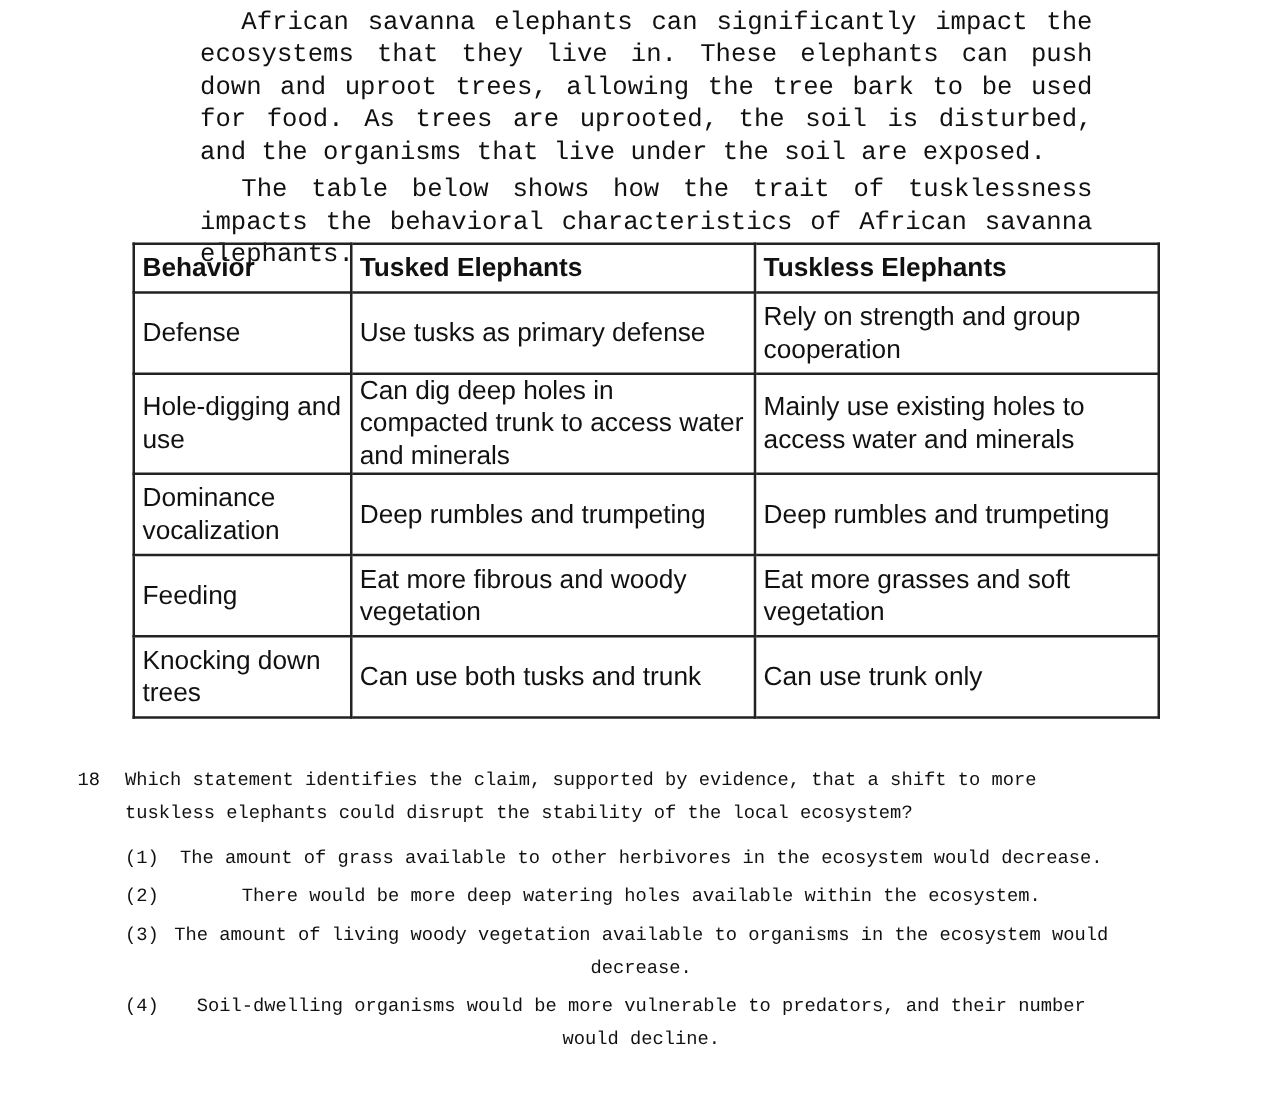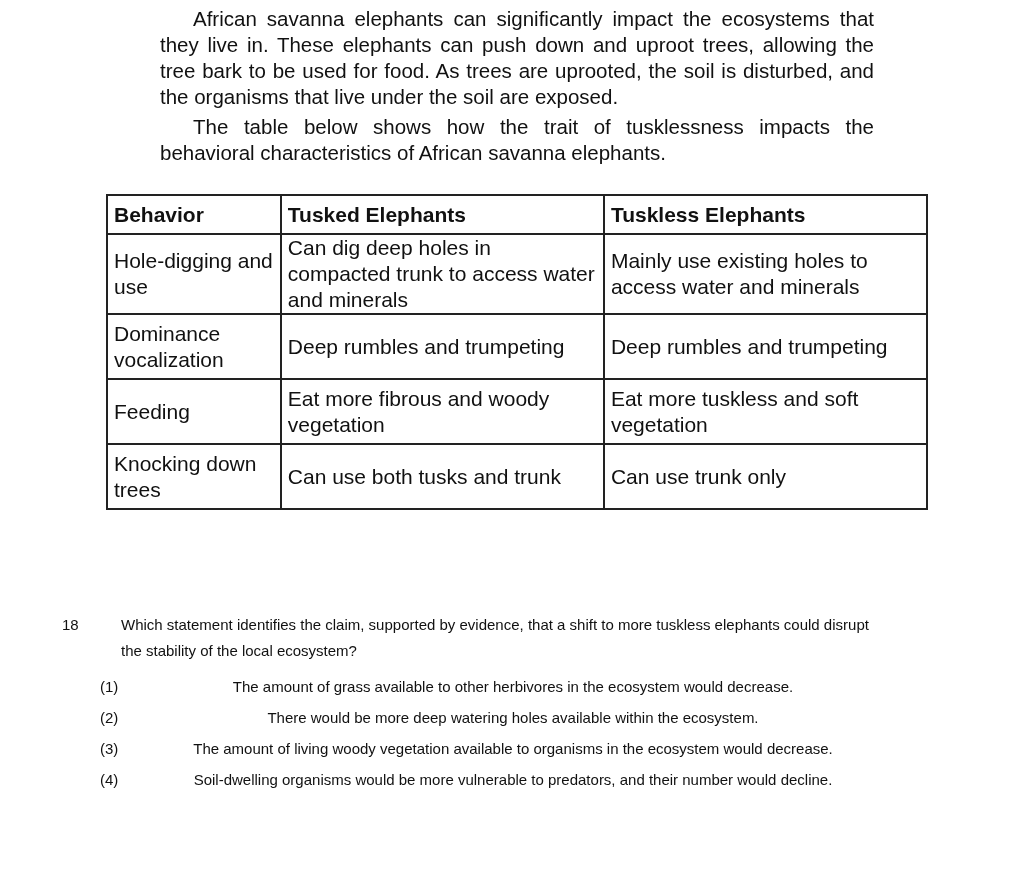--- a/index.html
+++ b/index.html
@@ -1,17 +1,17 @@
 <!DOCTYPE html>
 <html><head>
 <meta charset="utf-8">
 <style>
   html, body { margin: 0; padding: 0; background: #ffffff; }
   body { width: 1022px; height: 880px; position: relative; overflow: hidden; color: #111; }
-  .serif { font-family: Liberation Sans, sans-serif; }
+  .serif { font-family: Liberation Mono, monospace; }
   .sans { font-family: "Liberation Sans", "DejaVu Sans", sans-serif; }
 
   .intro {
     position: absolute; left: 160px; top: 6px; width: 714px;
     font-size: 20.5px; line-height: 26px; text-align: justify;
   }
   .intro p { margin: 0 0 4px 0; text-indent: 33px; }
 
   table.behav {
     position: absolute; left: 106px; top: 194px;
@@ -26,21 +26,21 @@
   col.c1 { width: 174px; }
   col.c2 { width: 324px; }
   col.c3 { width: 324px; }
 
   .question {
     position: absolute; left: 62px; top: 612px; width: 830px;
     font-size: 15px; line-height: 26px;
   }
   .q-stem { display: flex; }
   .q-num { width: 38px; flex: none; }
-  .q-text { flex: 1; width: 792px; margin-left: 21px; }
+  .q-text { flex: 1; width: 792px; }
   .options { margin: 10px 0 0 38px; padding: 0; list-style: none; }
   .options li { display: flex; margin: 0 0 5px 0; }
   .opt-num { width: 34px; flex: none; }
   .opt-text { flex: 1; text-align: center; }
 </style>
 </head>
 <body>
 
 <div class="intro serif">
   <p>African savanna elephants can significantly impact the ecosystems that they live in. These elephants can push down and uproot trees, allowing the tree bark to be used for food. As trees are uprooted, the soil is disturbed, and the organisms that live under the soil are exposed.</p>
@@ -55,33 +55,38 @@
     </colgroup>
   <thead>
     <tr>
       <th>Behavior</th>
       <th>Tusked Elephants</th>
       <th>Tuskless Elephants</th>
     </tr>
   </thead>
   <tbody>
     <tr>
+      <td>Defense</td>
+      <td>Use tusks as primary defense</td>
+      <td>Rely on strength and group cooperation</td>
+    </tr>
+    <tr>
       <td>Hole-digging and use</td>
       <td>Can dig deep holes in compacted trunk to access water and minerals</td>
       <td>Mainly use existing holes to access water and minerals</td>
     </tr>
     <tr>
       <td>Dominance vocalization</td>
       <td>Deep rumbles and trumpeting</td>
       <td>Deep rumbles and trumpeting</td>
     </tr>
     <tr>
       <td>Feeding</td>
       <td>Eat more fibrous and woody vegetation</td>
-      <td>Eat more tuskless and soft vegetation</td>
+      <td>Eat more grasses and soft vegetation</td>
     </tr>
     <tr>
       <td>Knocking down trees</td>
       <td>Can use both tusks and trunk</td>
       <td>Can use trunk only</td>
     </tr>
   </tbody>
 </table>
 
 <div class="question serif">

